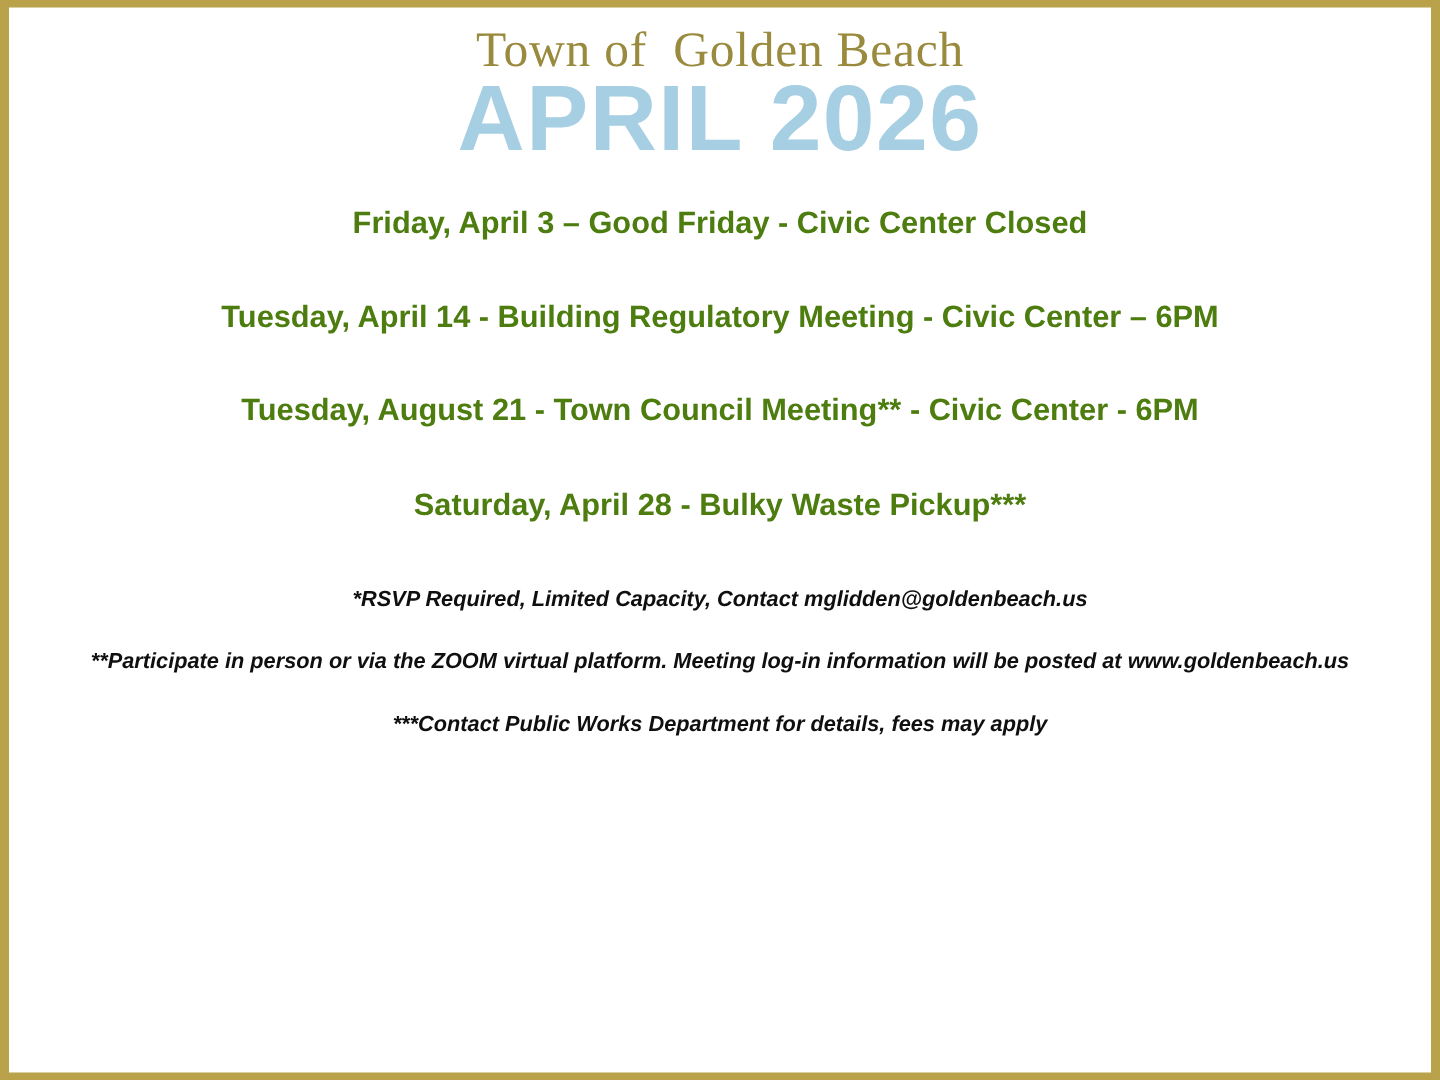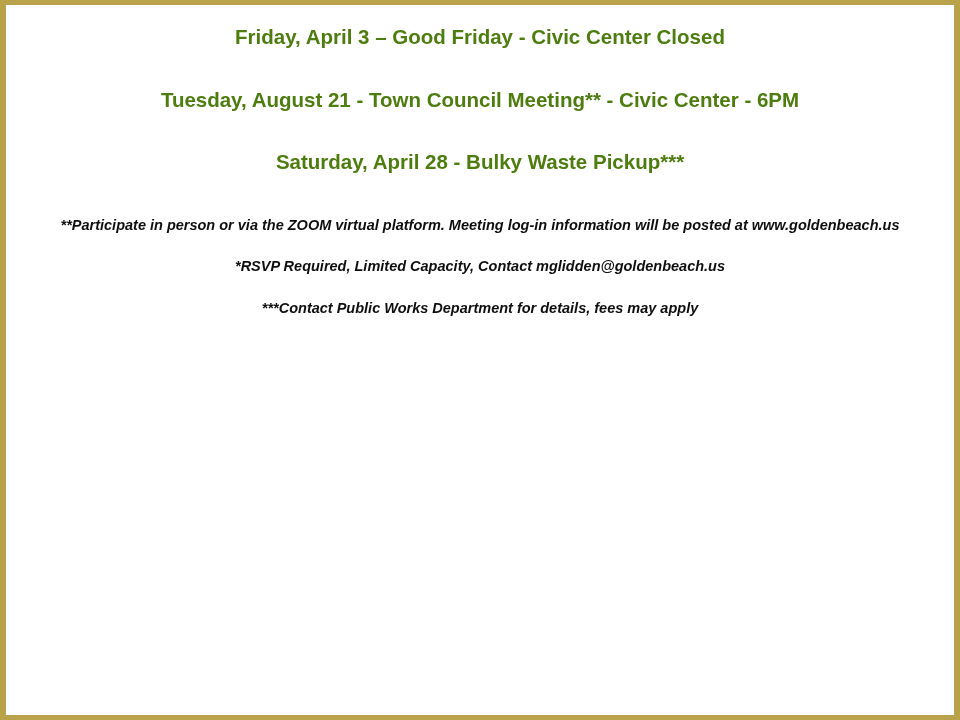--- a/index.html
+++ b/index.html
@@ -101,27 +101,32 @@
     margin: 0 auto 22px auto;
     width: 880px;
   }
 </style>
 </head>
 <body>
 
 <div class="page">
   <div class="inner">
 
+    <div class="title-block">
+      <div class="town-name">Town of  Golden Beach</div>
+      <div class="month-year">APRIL 2026</div>
+    </div>
 
     <div class="events">
       <div class="event">Friday, April 3 – Good Friday - Civic Center Closed</div>
+      <div class="event">Tuesday, April 14 - Building Regulatory Meeting - Civic Center – 6PM</div>
       <div class="event">Tuesday, August  21 - Town Council Meeting** - Civic Center - 6PM</div>
       <div class="event">Saturday, April 28 - Bulky Waste Pickup***</div>
     </div>
 
     <div class="notes">
+      <div class="note">*RSVP Required, Limited Capacity, Contact mglidden@goldenbeach.us</div>
       <div class="note">**Participate in person or via the ZOOM virtual platform. Meeting log-in information will be posted at www.goldenbeach.us</div>
-      <div class="note">*RSVP Required, Limited Capacity, Contact mglidden@goldenbeach.us</div>
       <div class="note">***Contact Public Works Department for details, fees may apply</div>
     </div>
 
   </div>
 </div>
 
 </body></html>

